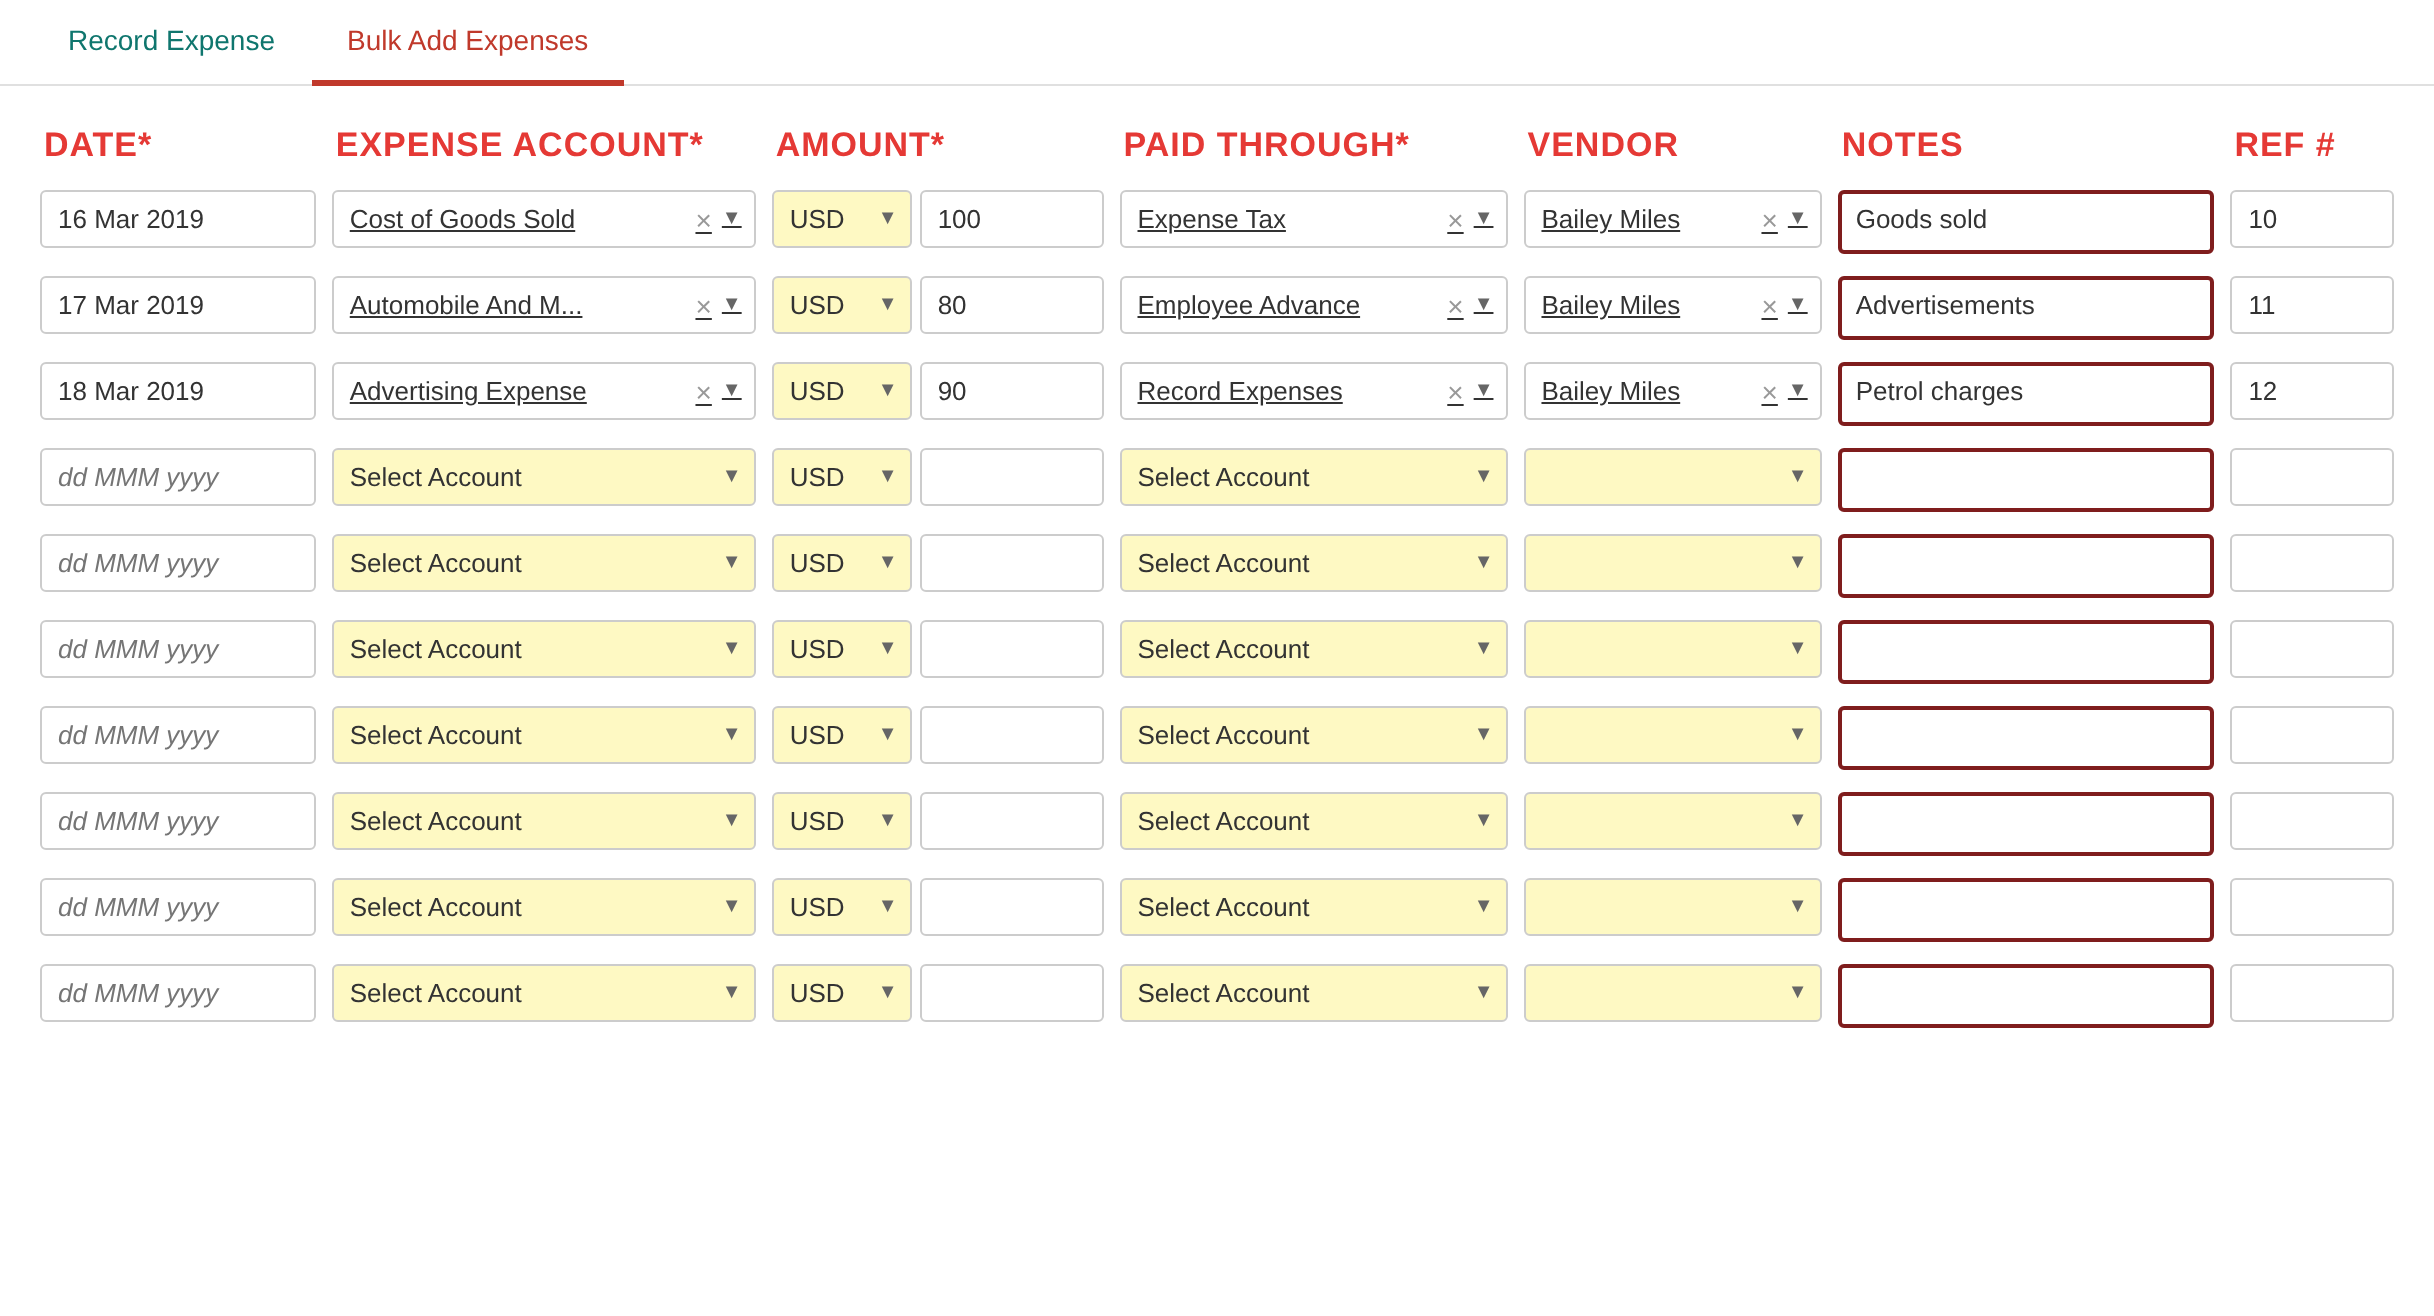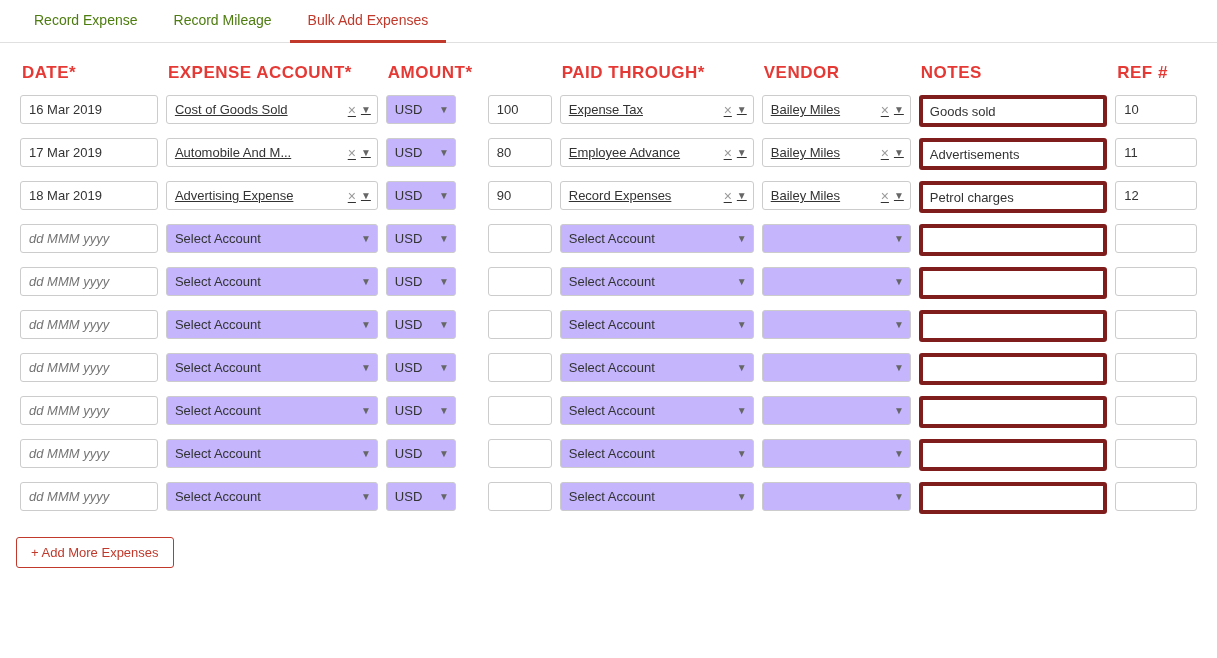--- a/index.html
+++ b/index.html
@@ -7,21 +7,21 @@
 
     .tabs {
       display: flex;
       border-bottom: 1px solid #e0e0e0;
       padding: 0 16px;
       gap: 0;
     }
     .tab {
       padding: 12px 18px;
       cursor: pointer;
-      color: #4d7c0f;
+      color: #0f766e;
       font-size: 14px;
       border-bottom: 3px solid transparent;
       margin-bottom: -1px;
       white-space: nowrap;
     }
     .tab.active {
       color: #c0392b;
       border-bottom: 3px solid #c0392b;
       font-weight: 500;
     }
@@ -65,21 +65,21 @@
       outline: none;
     }
     .input-field.placeholder { color: #aaa; font-style: italic; }
 
     .select-wrapper {
       position: relative;
       display: inline-flex;
       align-items: center;
       border: 1px solid #ccc;
       border-radius: 3px;
-      background: #c4b5fd;
+      background: #fef9c3;
       width: 100%;
     }
     .select-wrapper select {
       border: none;
       background: transparent;
       padding: 6px 24px 6px 8px;
       font-size: 13px;
       color: #333;
       width: 100%;
       appearance: none;
@@ -129,33 +129,32 @@
     .amount-cell {
       display: flex;
       gap: 4px;
     }
     .amount-cell .currency-select {
       width: 70px;
       flex-shrink: 0;
     }
     .amount-cell .amount-input {
       flex: 1;
-      margin-left: 28px;
     }
 
     .date-col { width: 130px; }
     .expense-col { width: 180px; }
     .amount-col { width: 155px; }
     .paid-col { width: 180px; }
     .vendor-col { width: 140px; }
     .notes-col { width: 175px; }
     .ref-col { width: 80px; }
 
     .notes-textarea {
-      border: 4px solid #7f1d1d;
+      border: 2px solid #7f1d1d;
       border-radius: 3px;
       padding: 5px 7px;
       font-size: 13px;
       color: #333;
       width: 100%;
       height: 32px;
       resize: none;
       outline: none;
       font-family: inherit;
     }
@@ -173,21 +172,20 @@
       font-size: 13px;
       cursor: pointer;
       font-weight: 500;
     }
   </style>
 </head>
 <body>
 
 <div class="tabs">
   <div class="tab">Record Expense</div>
-  <div class="tab">Record Mileage</div>
   <div class="tab active">Bulk Add Expenses</div>
 </div>
 
 <div class="content">
   <table>
     <thead>
       <tr>
         <th class="date-col">DATE*</th>
         <th class="expense-col">EXPENSE ACCOUNT*</th>
         <th class="amount-col">AMOUNT*</th>
@@ -463,14 +461,13 @@
           <td class="vendor-col"><div class="select-wrapper">
               <select><option value=""></option></select>
               <span class="chevron">▼</span>
             </div></td>
           <td class="notes-col"><textarea class="notes-textarea" style=""></textarea></td>
           <td class="ref-col"><input type="text" class="input-field" style=""></td>
         </tr>
       </tbody>
   </table>
 
-  <button class="add-more-btn">+ Add More Expenses</button>
 </div>
 
 </body></html>

